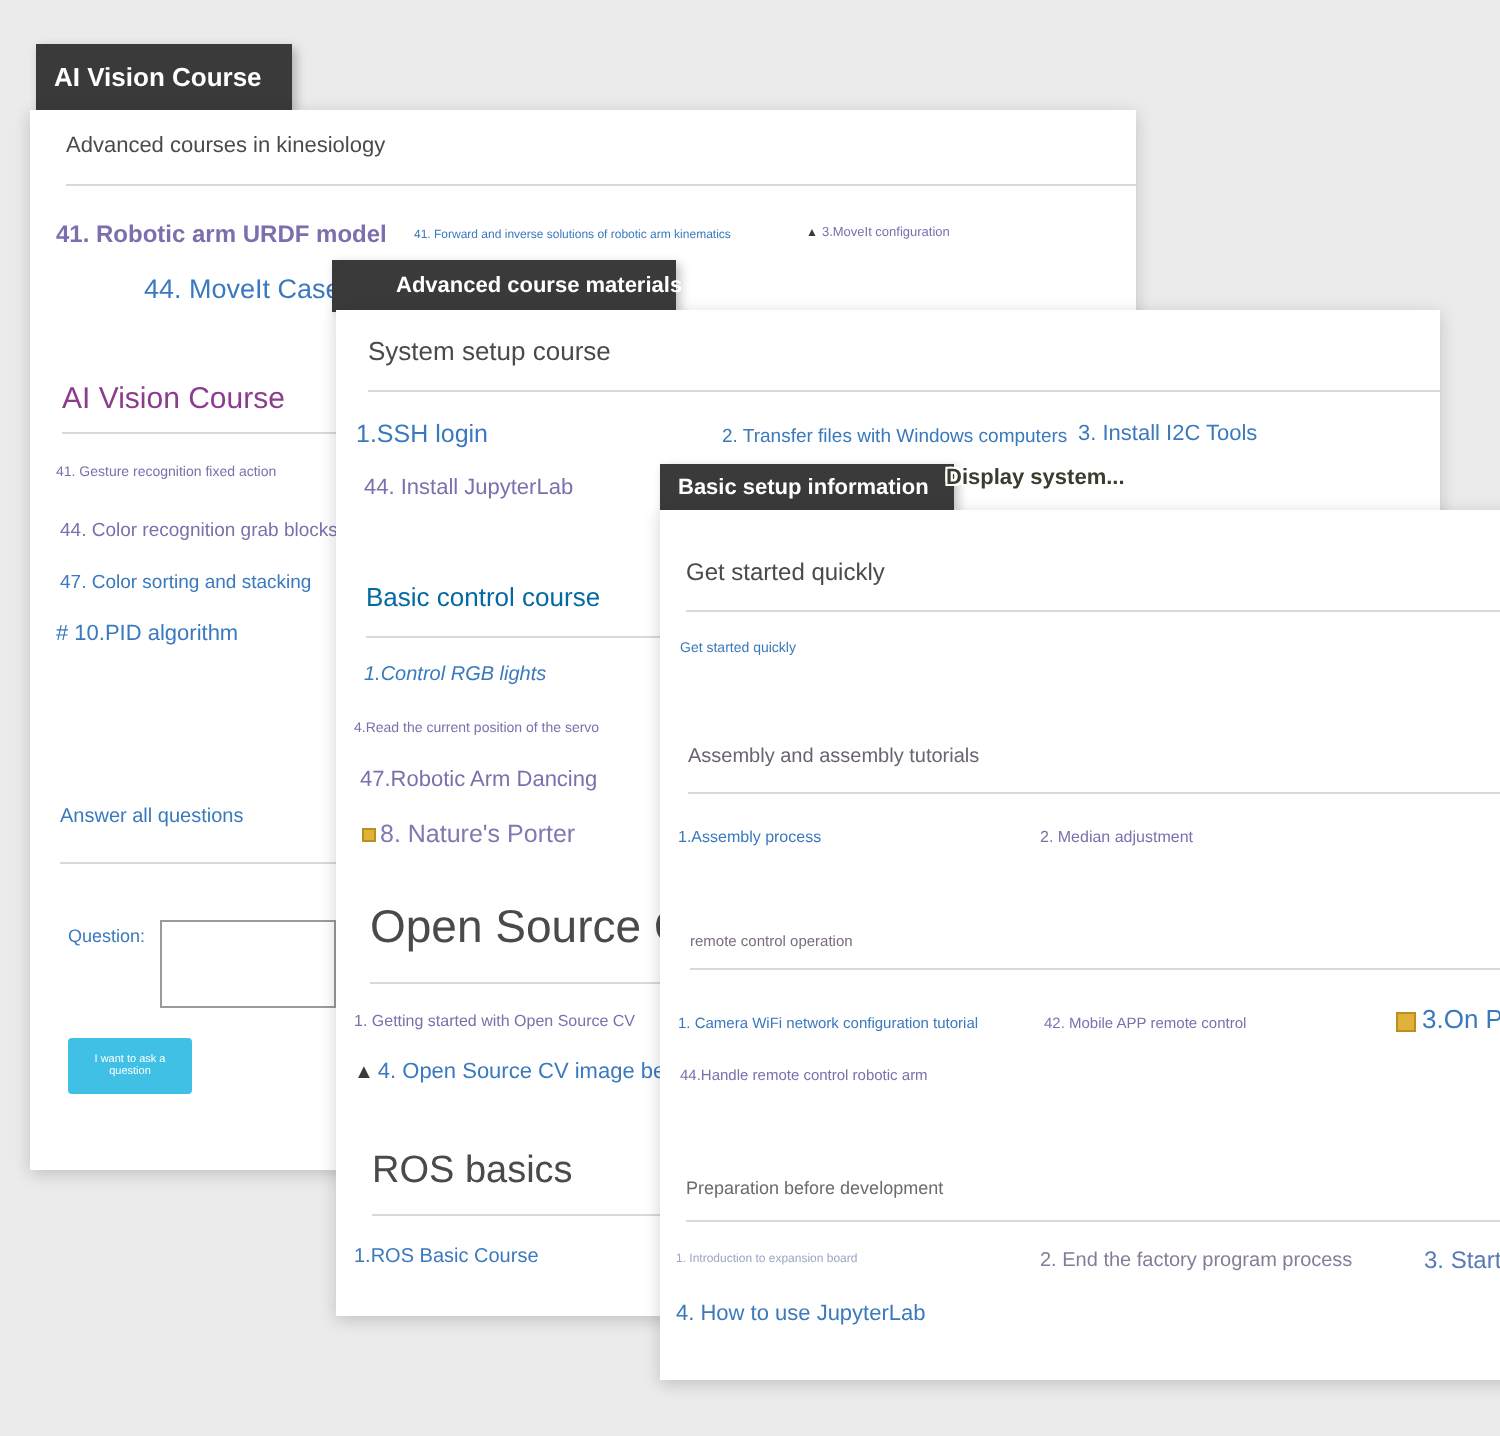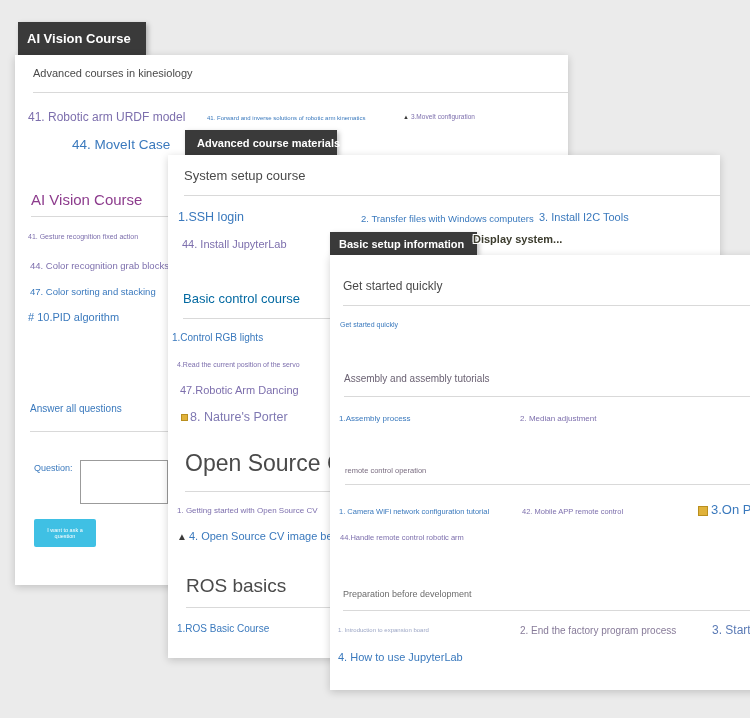--- a/index.html
+++ b/index.html
@@ -30,21 +30,21 @@
   .imgicon{
     display:inline-block;width:8px;height:8px;margin-right:3px;
     background:#e0b23a;border:1px solid #b98f1f;vertical-align:middle;
   }
   .imgicon.small{width:5px;height:5px;margin-right:2px;}
   
   #tab1{left:18px;top:22px;width:119px;height:33px;font-size:13px;padding-left:9px;}
   #panel1{left:15px;top:55px;width:553px;height:530px;}
   #p1-title1{left:18px;top:12px;font-size:11px;}
   #p1-div1{left:18px;top:37px;right:0;}
-  #p1-urdf{left:13px;top:55px;font-size:12px;}
+  #p1-urdf{left:13px;top:55px;font-size:12px;font-weight:bold;}
   #p1-kine{left:192px;top:60px;font-size:6px;}
   #p1-mvcfg{left:388px;top:58px;font-size:6.5px;}
   #p1-mvcfg .tri{font-size:6px;}
   #p1-mvcase{left:13px;top:82px;font-size:13.5px;margin-left:44px;}
   #p1-title2{left:16px;top:136px;font-size:15px;color:#8d3c8d;}
   #p1-div2{left:16px;top:161px;right:0;}
   #p1-gesture{left:13px;top:178px;font-size:7px;}
   #p1-grab{left:15px;top:205px;font-size:9.5px;}
   #p1-sort{left:15px;top:231px;font-size:9.5px;}
   #p1-pid{left:13px;top:256px;font-size:11px;}
@@ -55,31 +55,31 @@
     position:absolute;left:65px;top:405px;width:88px;height:44px;
     border:1px solid #9b9b9b;background:#ffffff;outline:none;
     font-family:"Liberation Sans", sans-serif;font-size:10px;padding:2px;box-sizing:border-box;resize:none;
   }
   #p1-askbtn{
     position:absolute;left:19px;top:464px;width:62px;height:28px;
     background:#3fc0e4;color:#ffffff;border:none;border-radius:2px;
     font-size:5.5px;font-family:"Liberation Sans", sans-serif;cursor:pointer;
   }
   
-  #tab2{left:185px;top:130px;width:140px;height:26px;font-size:11px;padding-left:12px;}
+  #tab2{left:166px;top:130px;width:140px;height:26px;font-size:11px;padding-left:32px;}
   #panel2{left:168px;top:155px;width:552px;height:503px;}
   #p2-title1{left:16px;top:13px;font-size:13px;}
   #p2-div1{left:16px;top:40px;right:0;}
   #p2-ssh{left:10px;top:55px;font-size:12.5px;}
   #p2-transfer{left:193px;top:58px;font-size:9.5px;}
   #p2-i2c{left:371px;top:56px;font-size:11px;}
   #p2-jupyter{left:14px;top:83px;font-size:11px;}
   #p2-title2{left:15px;top:136px;font-size:13px;color:#0369a1;}
   #p2-div2{left:15px;top:163px;right:0;}
-  #p2-rgb{left:4px;top:177px;font-size:10px;}
+  #p2-rgb{left:14px;top:177px;font-size:10px;font-style:italic;}
   #p2-servo{left:9px;top:206px;font-size:7px;}
   #p2-dance{left:12px;top:229px;font-size:11px;}
   #p2-porter{left:13px;top:255px;font-size:12.5px;color:#7f78b2;}
   #p2-title3{left:17px;top:293px;font-size:23px;}
   #p2-div3{left:17px;top:336px;right:0;}
   #p2-cvstart{left:9px;top:351px;font-size:8px;}
   #p2-cvbeauty{left:9px;top:375px;font-size:11px;}
   #p2-cvbeauty .tri{font-size:10px;}
   #p2-title4{left:18px;top:420px;font-size:19px;}
   #p2-div4{left:18px;top:452px;right:0;}

